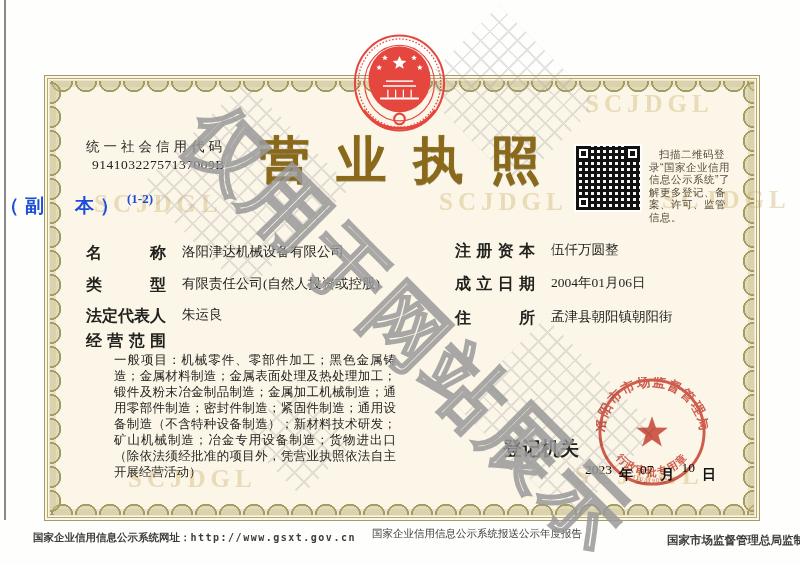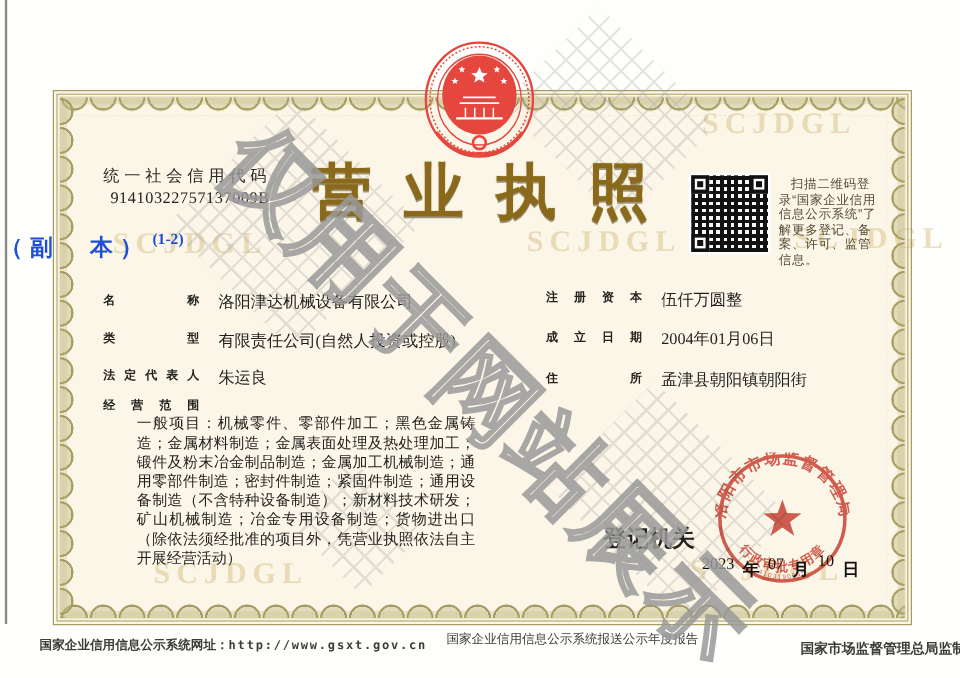--- a/index.html
+++ b/index.html
@@ -56,21 +56,21 @@
       repeating-linear-gradient(90deg,#111 0 3px,#f5f5f5 3px 6px);
     outline:2px solid #fff;}
   .qr .fp{position:absolute;width:15px;height:15px;background:#fff;border:3px solid #111;box-sizing:border-box;}
   .qr .fp::after{content:"";position:absolute;left:2px;top:2px;width:5px;height:5px;background:#111;}
   .fp.tl{left:0;top:0}.fp.tr{right:0;top:0}.fp.bl{left:0;bottom:0}
   .qr-caption{position:absolute;left:649px;top:148px;width:84px;font-size:10.5px;line-height:12.5px;
     color:#564a3a;letter-spacing:.5px;text-indent:10px;}
 
   
   .row{position:absolute;display:flex;align-items:flex-start;}
-  .lbl{font-weight:bold;color:#22221f;font-size:10px;text-align:justify;text-align-last:justify;
+  .lbl{font-weight:bold;color:#22221f;font-size:16px;text-align:justify;text-align-last:justify;
     flex:none;}
   .lbl.w78{width:80px;}
   .val{font-family:"Liberation Serif",serif;font-size:13.5px;color:#1e1e1c;margin-left:16px;}
   .scope-val{font-family:"Liberation Serif",serif;font-size:12.5px;line-height:16px;color:#1e1e1c;
     margin-left:28px;width:282px;text-align:justify;}
 
   
   .registry{position:absolute;left:503px;top:436px;}
   .registry .lbl{width:86px;font-size:19px;}
   .seal{position:absolute;left:596px;top:377px;opacity:.88;mix-blend-mode:multiply;}

